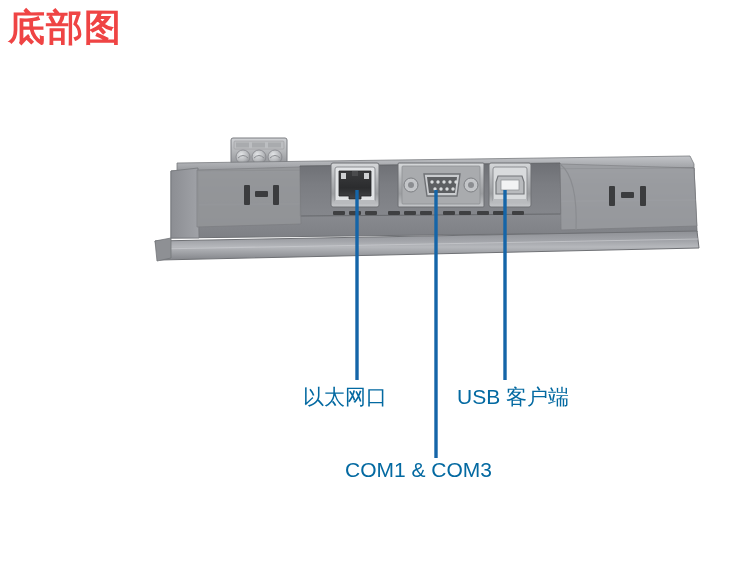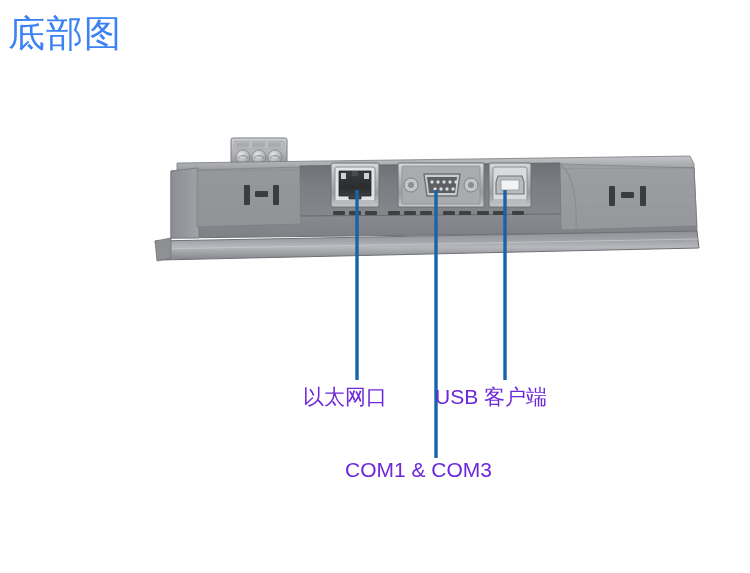--- a/index.html
+++ b/index.html
@@ -7,46 +7,46 @@
     width:750px;height:573px;
     background:#ffffff;
     font-family:"Liberation Sans","DejaVu Sans",sans-serif;
     position:relative;
     overflow:hidden;
   }
 
   
   #page-title{
     position:absolute;
-    left:8px;top:12px;
+    left:8px;top:6px;
     font-size:37px;
-    font-weight:normal;
-    color:#3b82f6;
+    font-weight:bold;
+    color:#ef4444;
     letter-spacing:1px;
     line-height:1.2;
     white-space:nowrap;
   }
 
   
   #device-illustration{
     position:absolute;
     left:0;top:0;
     width:750px;height:573px;
   }
 
   
   .callout-label{
     position:absolute;
     font-size:21px;
-    color:#6d28d9;
+    color:#0369a1;
     white-space:nowrap;
     font-family:"Liberation Sans","DejaVu Sans",sans-serif;
   }
   #label-ethernet{ left:303px; top:383px; }
-  #label-usb{ left:435px; top:383px; }
+  #label-usb{ left:457px; top:383px; }
   #label-com{ left:345px; top:458px; }
 </style>
 </head>
 <body>
 
 <div id="page-title">底部图</div>
 
 <svg id="device-illustration" viewBox="0 0 750 573" width="750" height="573" xmlns="http://www.w3.org/2000/svg">
 
   <defs>

